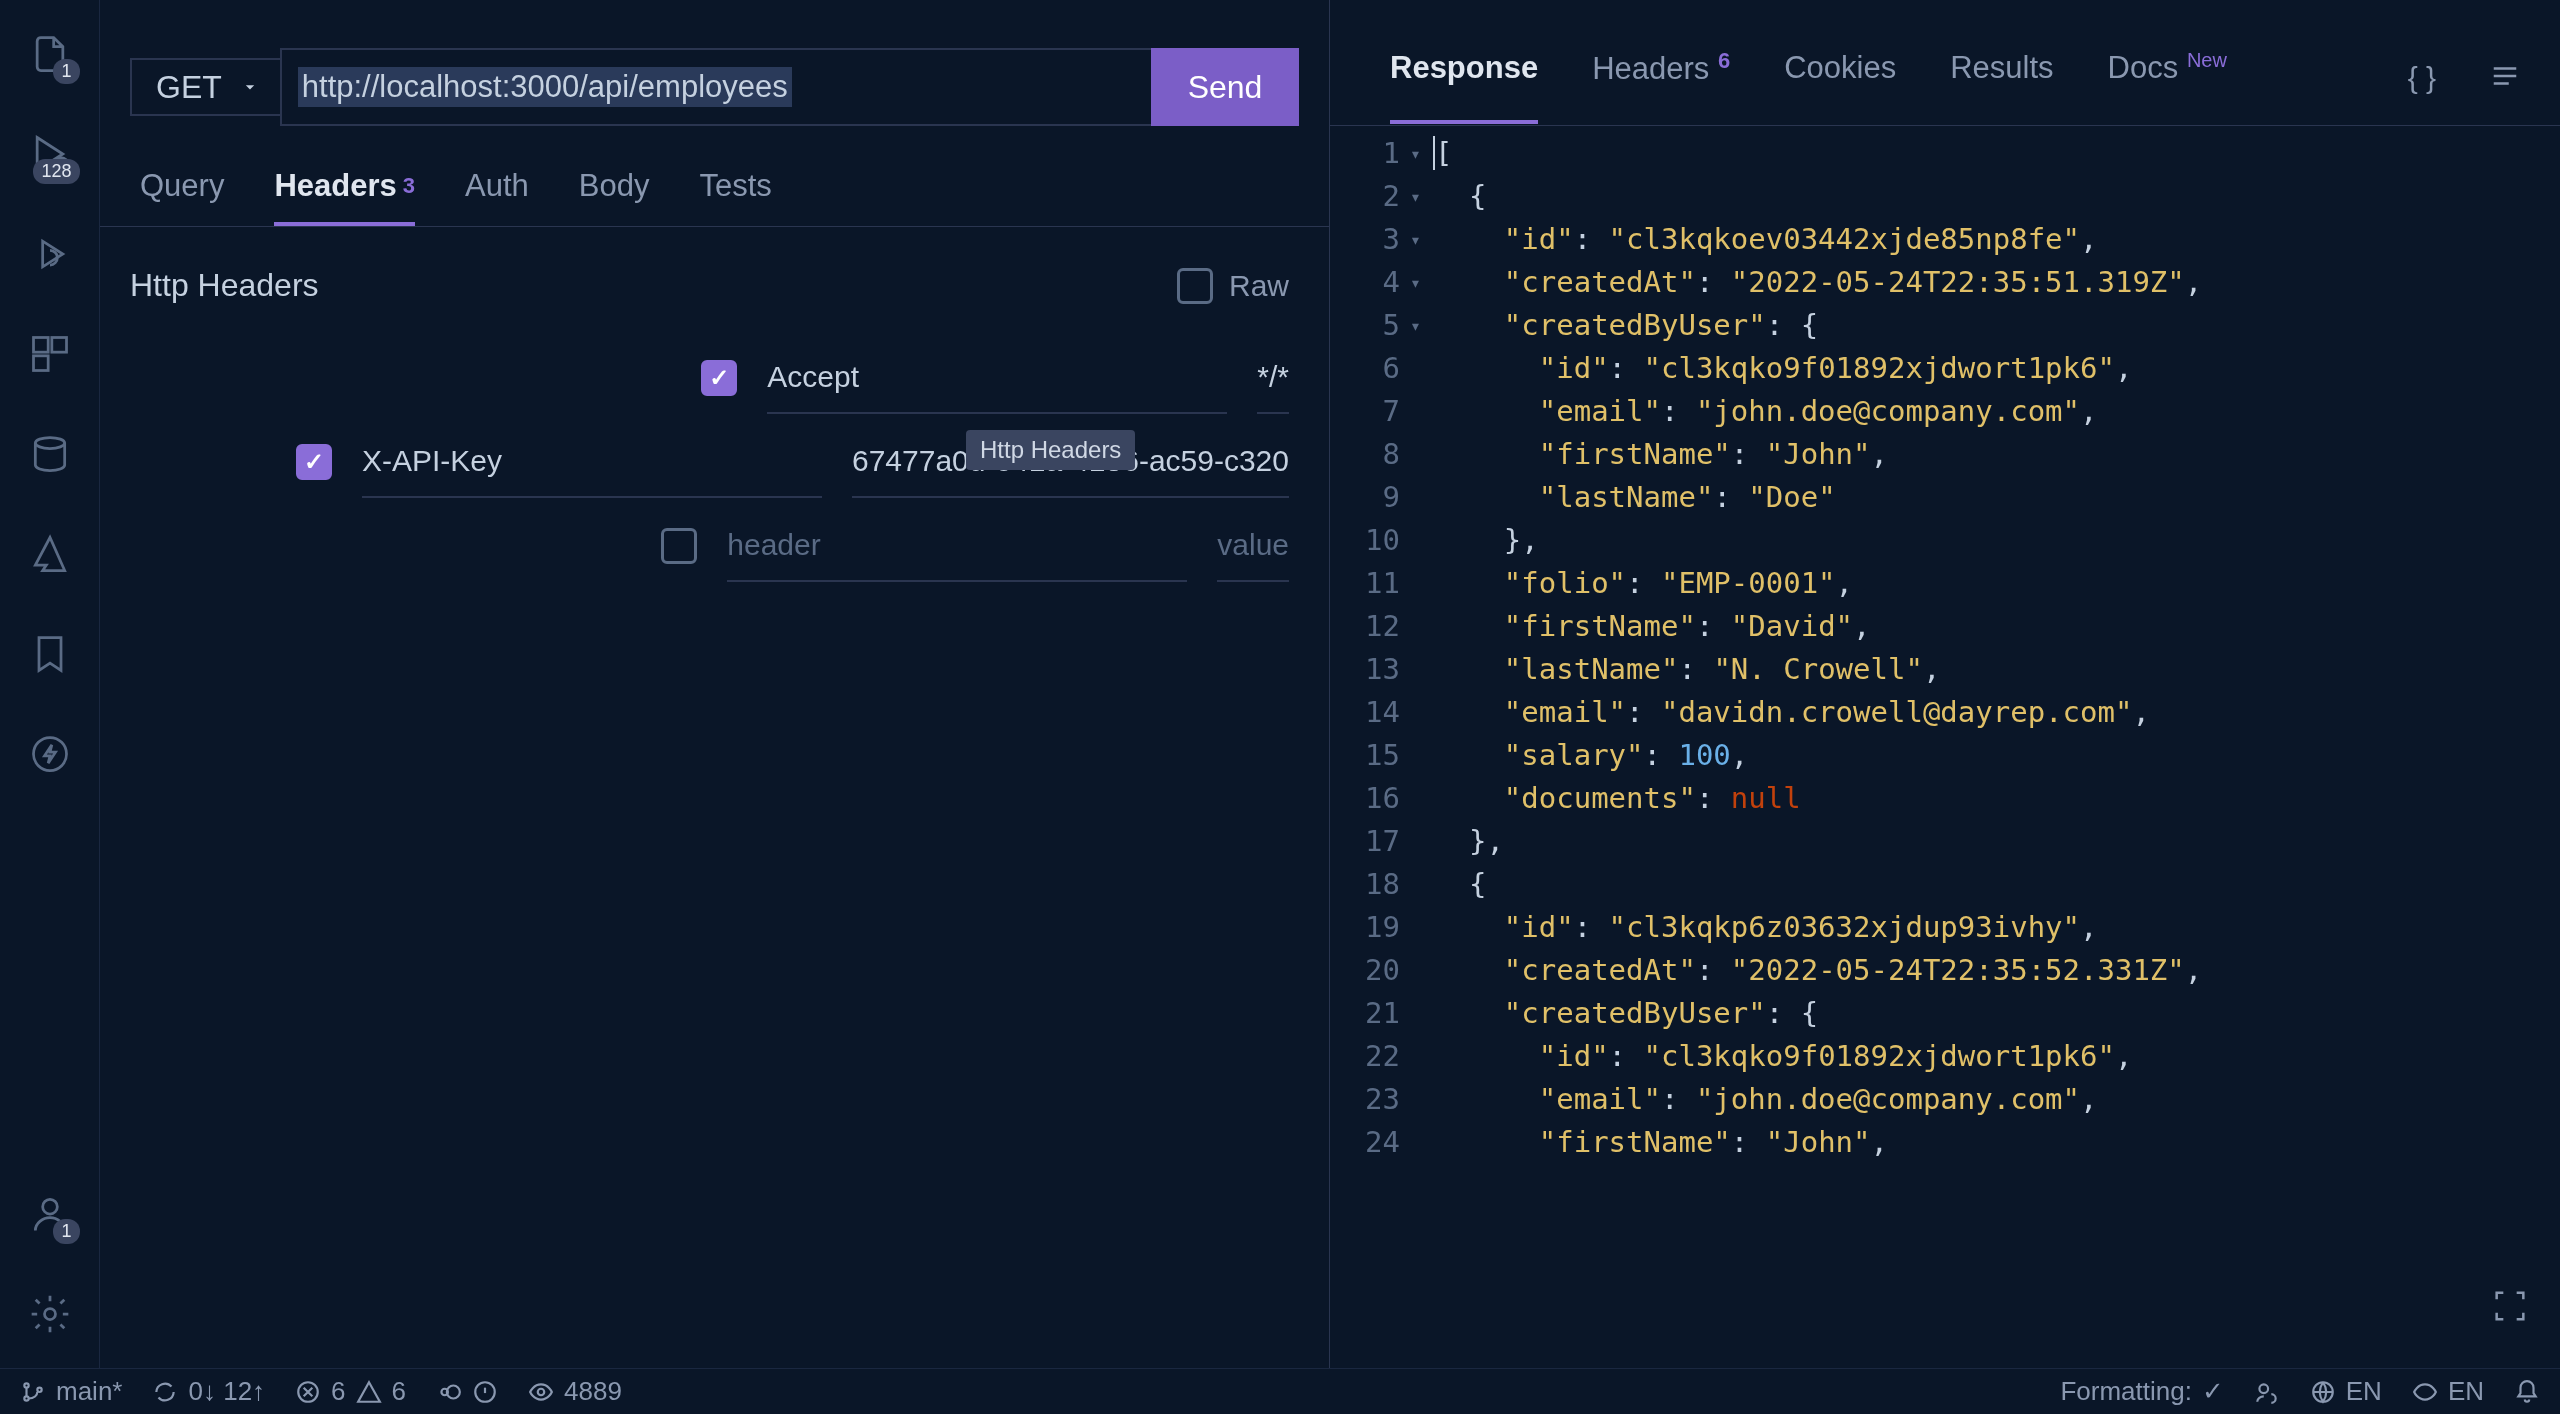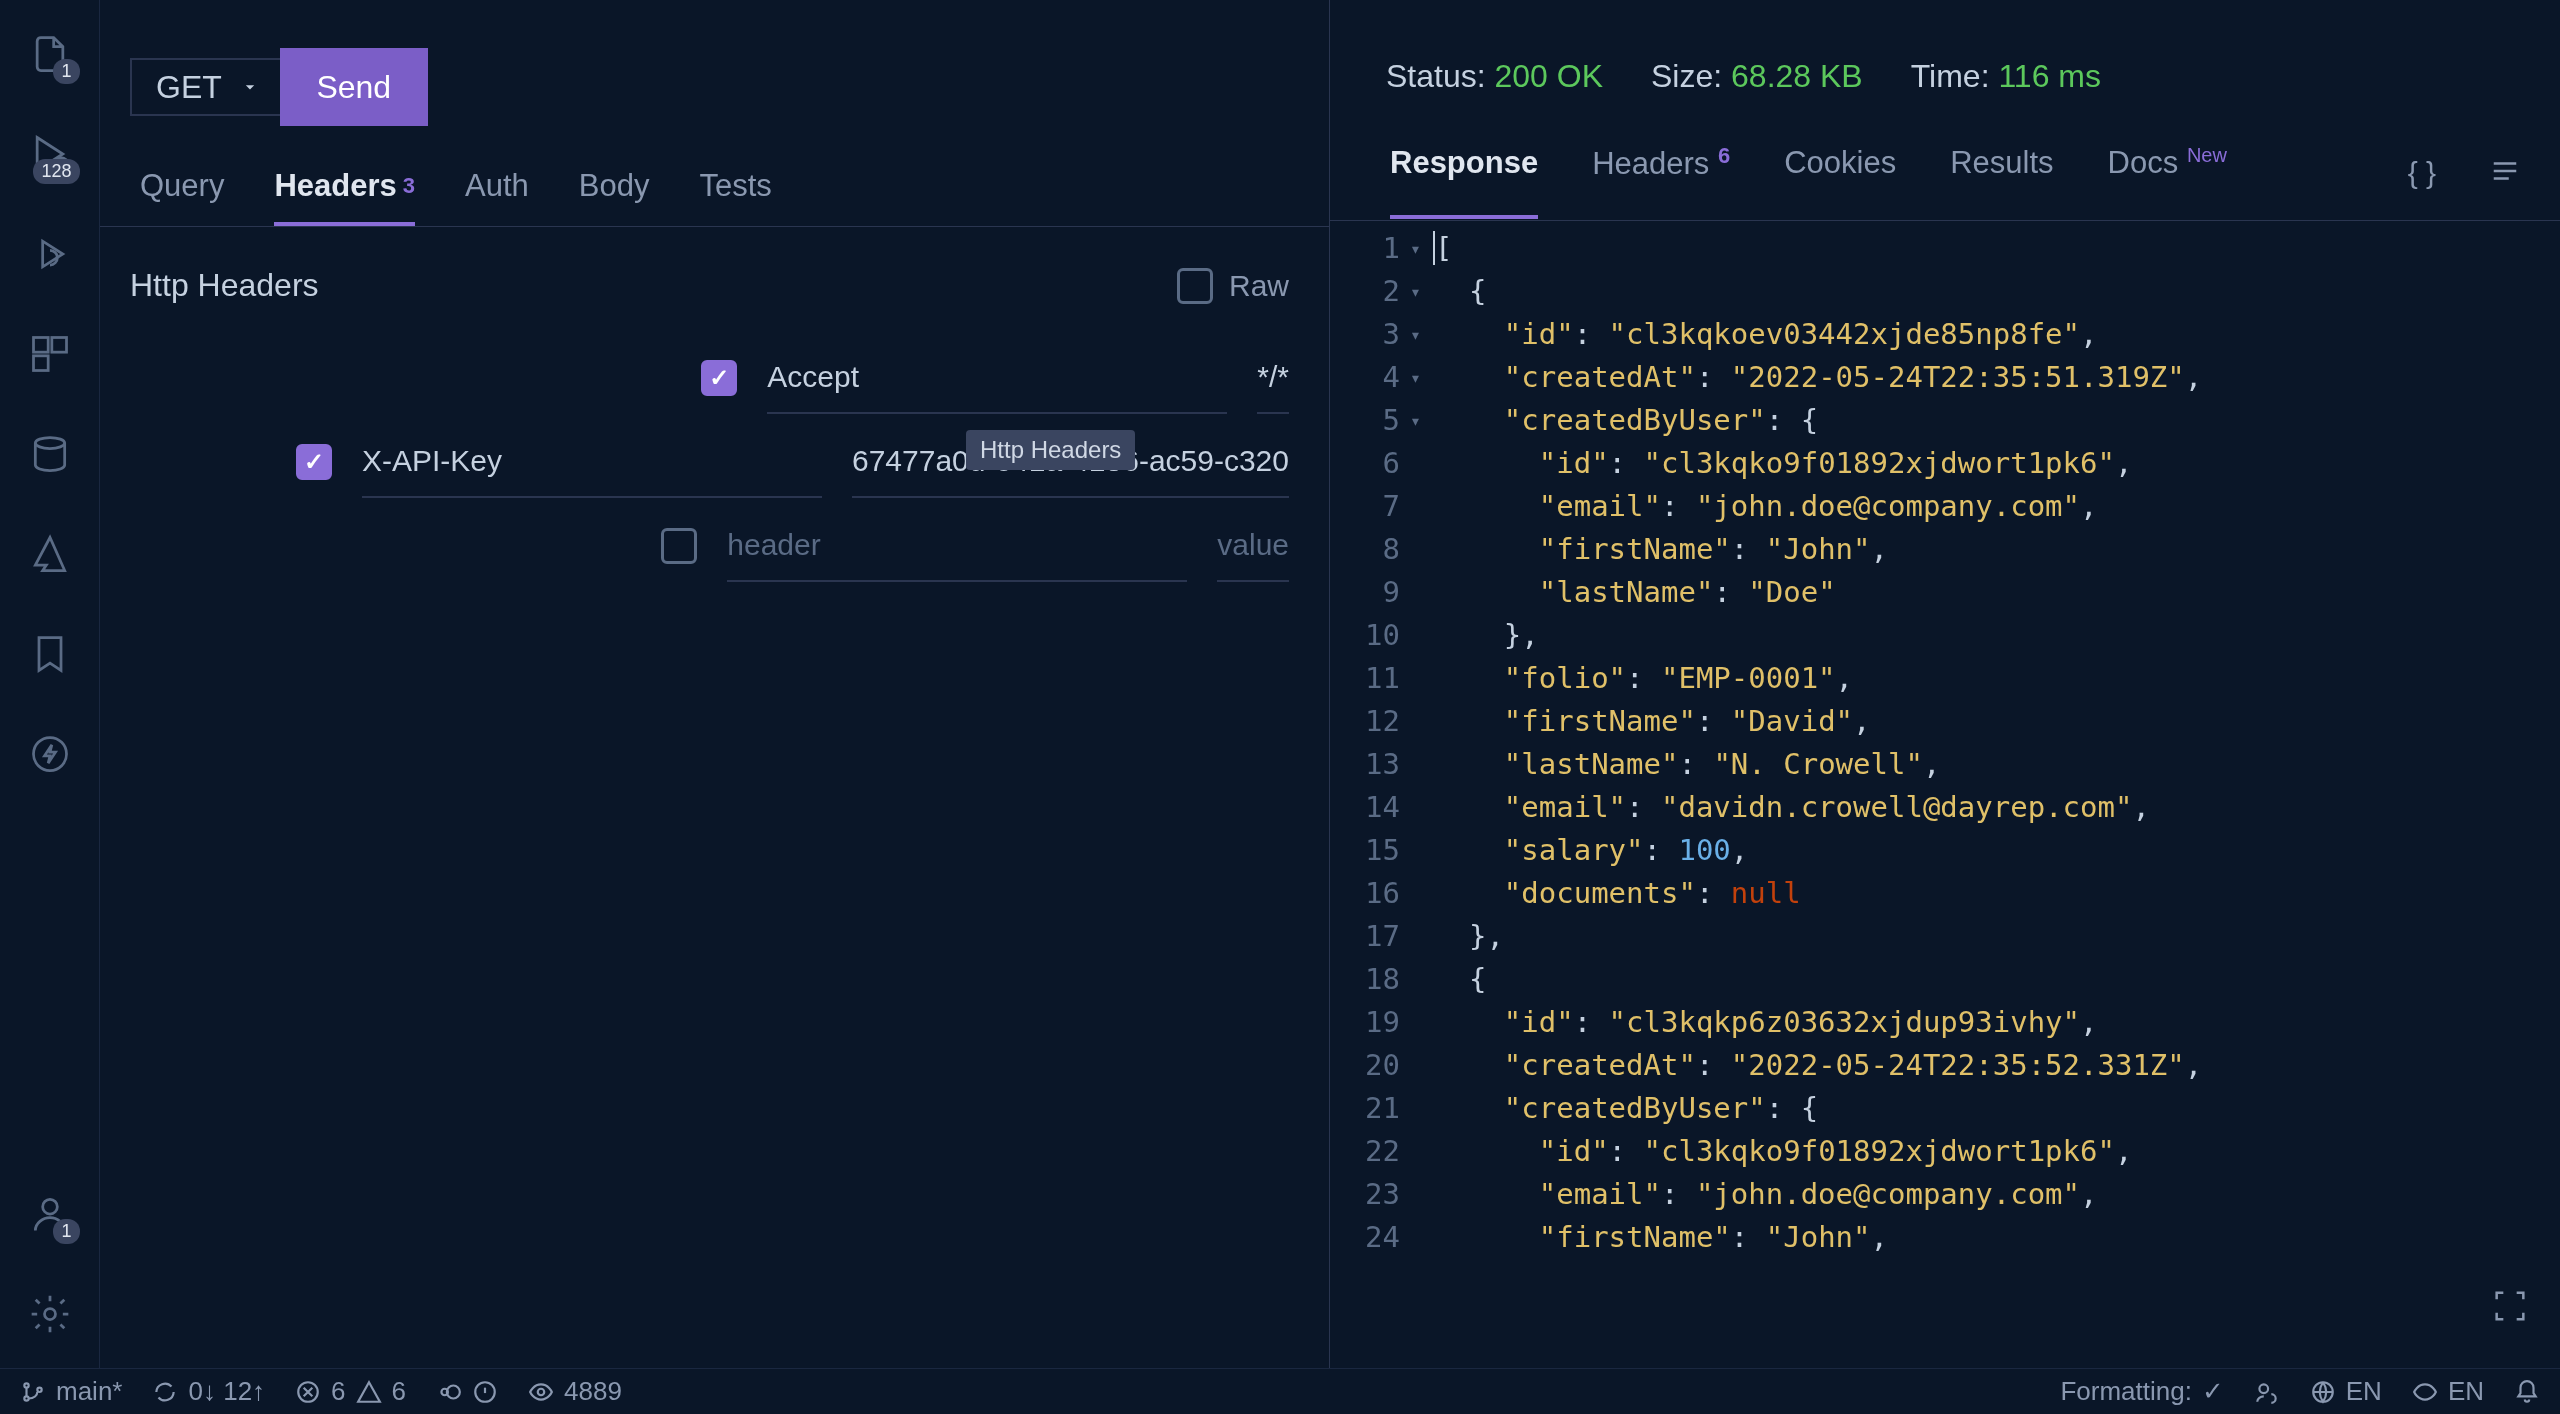--- a/index.html
+++ b/index.html
@@ -379,20 +379,23 @@
   </div>
 
   <div class="editor-area">
     <div class="left-panel">
       <div class="url-row">
         <div class="method-select">
           <span>GET</span>
           <svg width="20" height="20" viewBox="0 0 24 24" fill="currentColor">
               <path d="M7 10l5 5 5-5z"></path>
             </svg>
+        </div>
+        <div class="url-input">
+          <span class="url-text">http://localhost:3000/api/employees</span>
         </div>
         <button class="send-btn">Send</button>
       </div>
 
       <div class="req-tabs">
         <div class="req-tab">Query</div>
         <div class="req-tab active">
           <span>Headers</span>
           <span class="tab-badge">3</span>
         </div>
@@ -424,25 +427,20 @@
             <div class="header-row">
               <div class="checkbox"></div>
 <div class="header-key placeholder">header</div>
 <div class="header-val placeholder">value</div>
             </div>
           </div>
       </div>
     </div>
 
     <div class="right-panel">
-      <div class="resp-status-row">
-        <div><span class="status-label">Status:</span> <span class="status-val">200 OK</span></div>
-        <div><span class="status-label">Size:</span> <span class="status-val">68.28 KB</span></div>
-        <div><span class="status-label">Time:</span> <span class="status-val">116 ms</span></div>
-      </div>
 
       <div class="resp-tabs">
         <div class="resp-tab active">Response</div>
         <div class="resp-tab">
           <span>Headers</span>
           <span class="tab-badge">6</span>
         </div>
         <div class="resp-tab">Cookies</div>
         <div class="resp-tab">Results</div>
         <div class="resp-tab">

